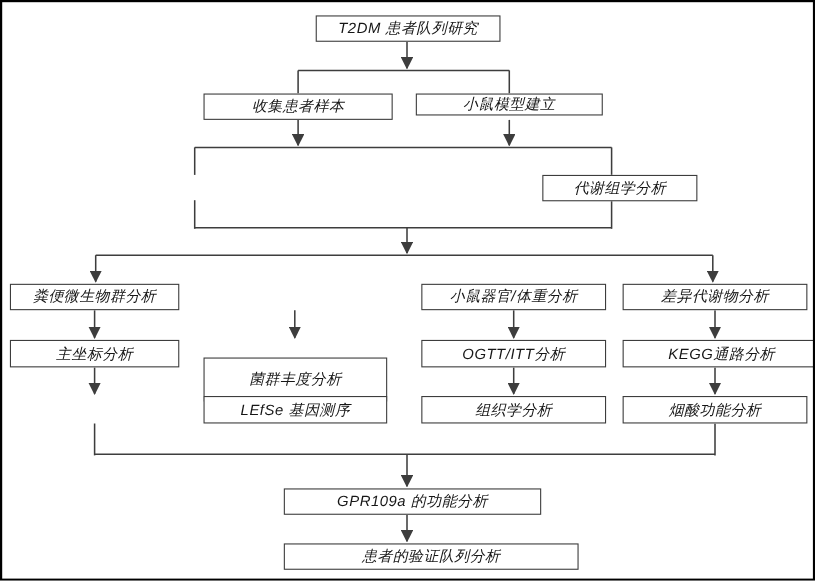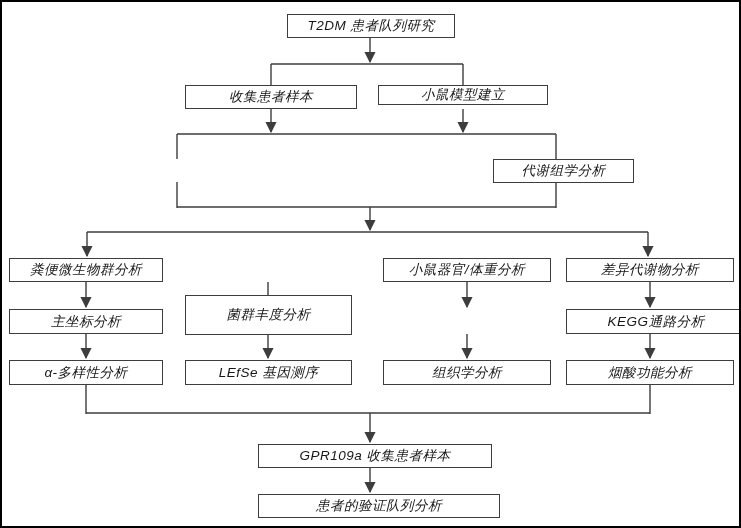--- a/index.html
+++ b/index.html
@@ -75,25 +75,25 @@
   <div class="node" style="left:185px;top:85px;width:172px;height:24px">收集患者样本</div>
   <div class="node" style="left:378px;top:85px;width:170px;height:20px">小鼠模型建立</div>
 
   <div class="node" style="left:493px;top:159px;width:141px;height:24px">代谢组学分析</div>
 
   <div class="node" style="left:9px;top:258px;width:154px;height:24px">粪便微生物群分析</div>
   <div class="node" style="left:383px;top:258px;width:168px;height:24px">小鼠器官/体重分析</div>
   <div class="node" style="left:566px;top:258px;width:168px;height:24px">差异代谢物分析</div>
 
   <div class="node" style="left:9px;top:309px;width:154px;height:25px">主坐标分析</div>
-  <div class="node" style="left:185px;top:295px;width:167px;height:40px">菌群丰度分析</div>
+  <div class="node" style="left:185px;top:325px;width:167px;height:40px">菌群丰度分析</div>
+  <div class="node" style="left:383px;top:309px;width:168px;height:25px">OGTT/ITT分析</div>
   <div class="node" style="left:566px;top:309px;width:180px;height:25px">KEGG通路分析</div>
 
-  <div class="node" style="left:9px;top:360px;width:154px;height:25px">α-多样性分析</div>
   <div class="node" style="left:185px;top:360px;width:167px;height:25px">LEfSe 基因测序</div>
   <div class="node" style="left:566px;top:360px;width:168px;height:25px">烟酸功能分析</div>
   <div class="node" style="left:383px;top:360px;width:168px;height:25px">组织学分析</div>
 
-  <div class="node" style="left:258px;top:444px;width:234px;height:24px">GPR109a 收集患者样本</div>
-  <div class="node" style="left:258px;top:494px;width:242px;height:24px">患者的验证队列分析</div>
+  <div class="node" style="left:258px;top:444px;width:234px;height:24px">GPR109a 的功能分析</div>
+  <div class="node" style="left:258px;top:494px;width:268px;height:24px">患者的验证队列分析</div>
 
   <div class="frame-border"></div>
 </div>
 
 </body></html>

